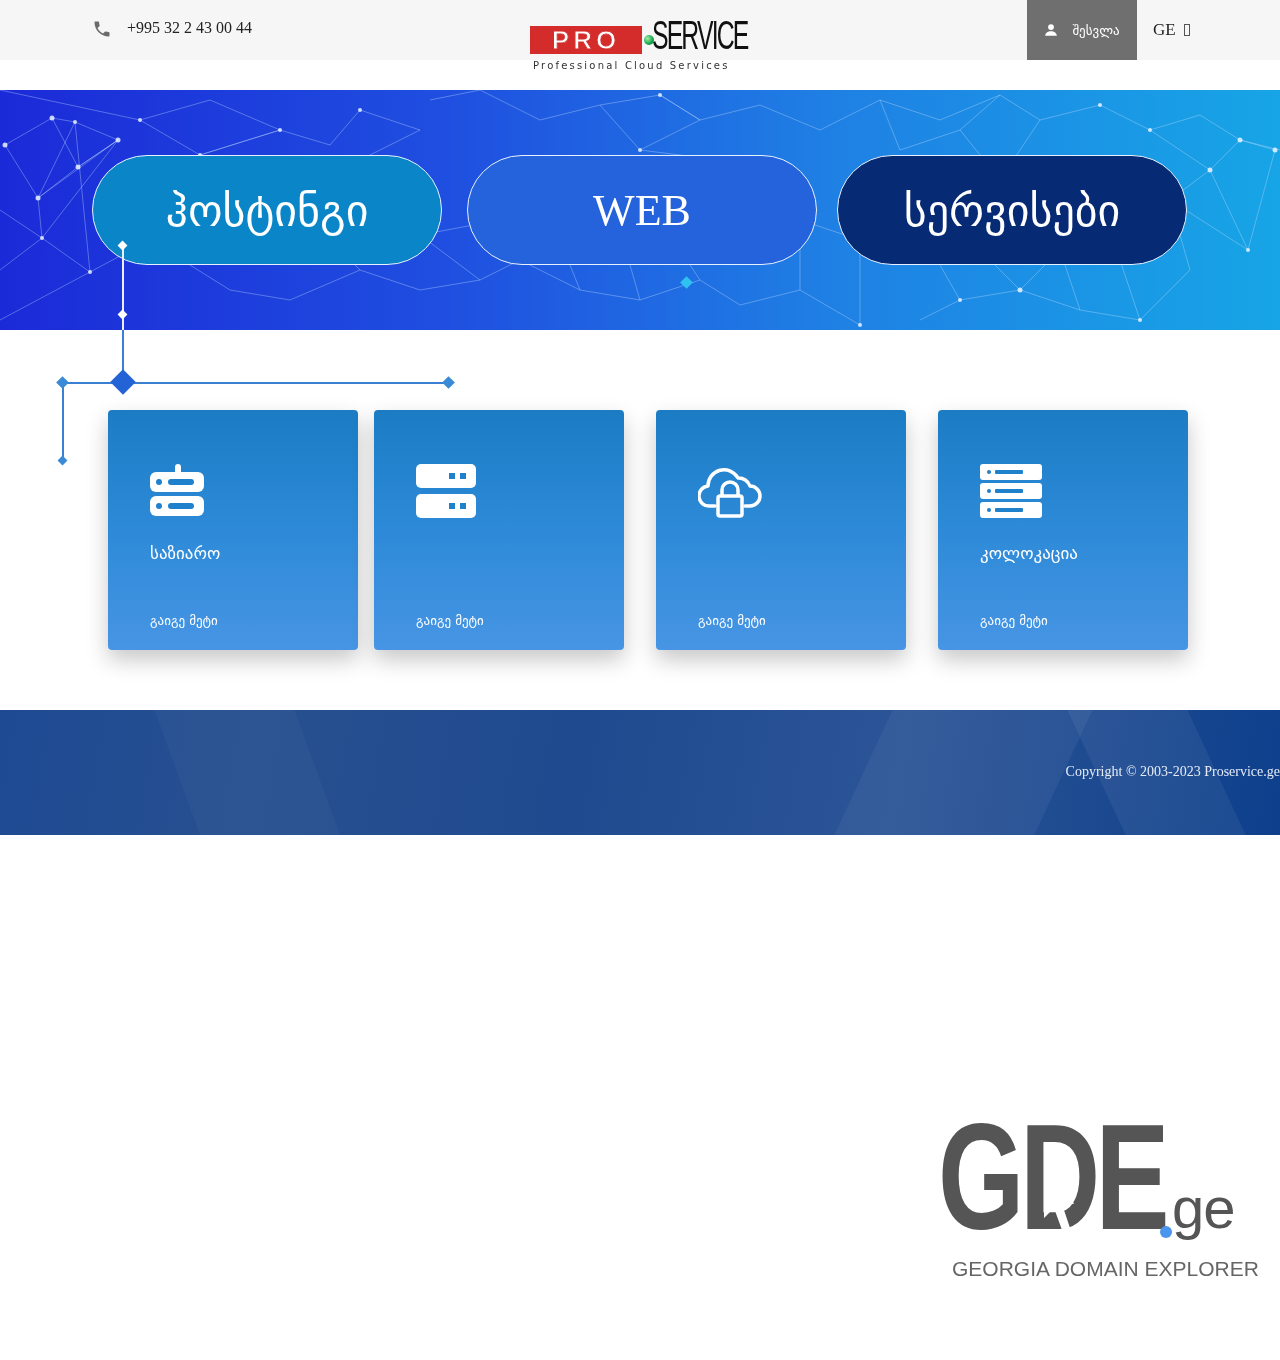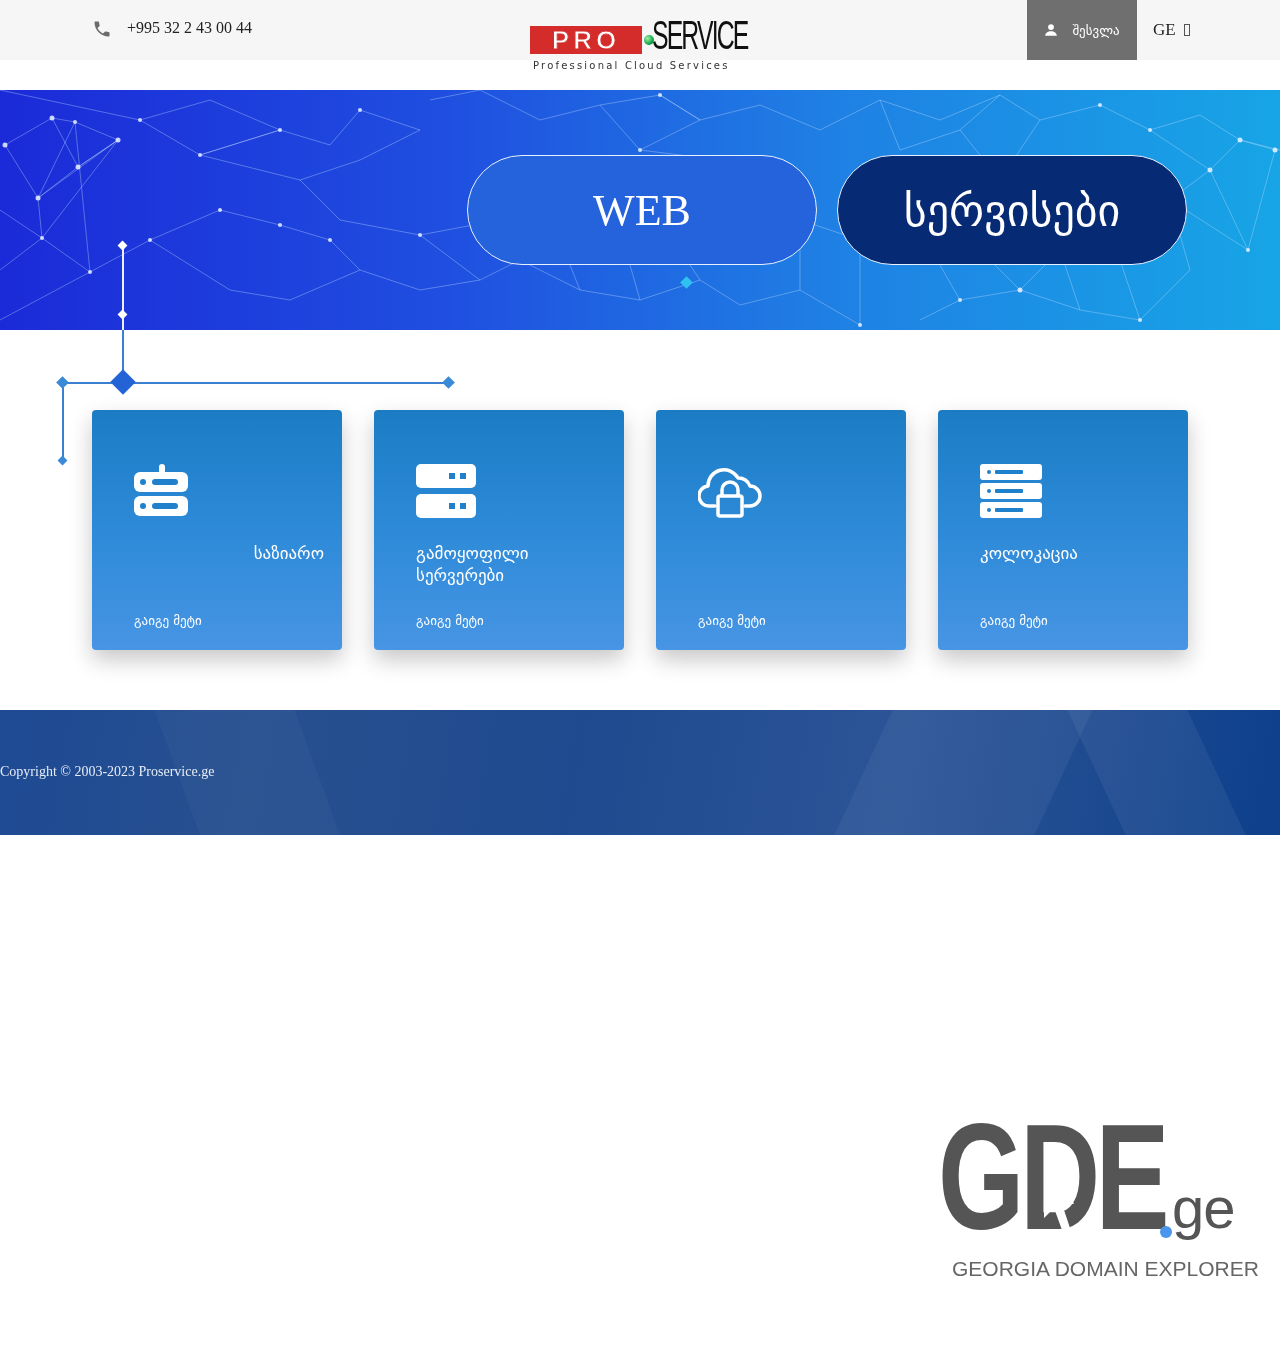--- a/index.html
+++ b/index.html
@@ -51,21 +51,21 @@
   .card-icon { position: absolute; left: 42px; top: 54px; width: 64px; height: 58px; }
   .card-title { position: absolute; left: 42px; top: 132px; width: 190px; font-family: "DejaVu Sans", sans-serif; font-size: 17px; color: #ffffff; line-height: 22px; }
   .card-more { position: absolute; left: 42px; top: 203px; font-family: "DejaVu Sans", sans-serif; font-size: 13px; color: #ffffff; }
 
   
   .footer { position: absolute; left: 0; top: 710px; width: 1280px; height: 125px;
     background: linear-gradient(100deg, #1e4a94 0%, #27508f 20%, #1f4a8f 45%, #2b5597 70%, #1d4a90 85%, #0d3f8c 100%); overflow: hidden; }
   .footer .shape1 { position: absolute; left: 860px; top: -20px; width: 200px; height: 180px; background: rgba(255,255,255,0.05); transform: skewX(-25deg); }
   .footer .shape2 { position: absolute; left: 1100px; top: -20px; width: 120px; height: 180px; background: rgba(255,255,255,0.06); transform: skewX(25deg); }
   .footer .shape3 { position: absolute; left: 180px; top: -10px; width: 140px; height: 160px; background: rgba(255,255,255,0.03); transform: skewX(20deg); }
-  .copyright { position: absolute; left: 0; width: 1280px; top: 54px; text-align: left; font-family: "Liberation Serif", serif; font-size: 14px; color: #e6ecf6; }
+  .copyright { position: absolute; left: 0; width: 1280px; top: 54px; text-align: right; font-family: "Liberation Serif", serif; font-size: 14px; color: #e6ecf6; }
 
   
   .gde { position: absolute; left: 938px; top: 1112px; width: 310px; height: 180px; }
   .gde-letters { position: absolute; left: 0; top: 0; font-family: "Liberation Sans", sans-serif; font-weight: bold; font-size: 150px; line-height: 130px; color: #555555; letter-spacing: -6px; transform: scaleX(0.74); transform-origin: left top; white-space: nowrap; }
   .gde-cursor { position: absolute; left: 102px; top: 42px; width: 36px; height: 78px; }
   .gde-tld { position: absolute; left: 168px; top: 66px; font-family: "Liberation Sans", sans-serif; font-size: 58px; color: #555555; letter-spacing: -1px; }
   .gde-blue-dot { position: absolute; left: 222px; top: 114px; width: 12px; height: 12px; border-radius: 50%; background: #4a96ee; }
   .gde-sub { position: absolute; left: 14px; top: 145px; font-family: "Liberation Sans", sans-serif; font-size: 21px; color: #666666; letter-spacing: 0px; white-space: nowrap; }
 </style>
 </head>
@@ -164,41 +164,44 @@
         <circle cx="1100" cy="15" r="2"></circle>
       <circle cx="660" cy="5" r="2"></circle>
         <circle cx="640" cy="60" r="2"></circle>
         <circle cx="860" cy="235" r="2"></circle>
       <circle cx="1140" cy="230" r="2"></circle>
         <circle cx="960" cy="210" r="2"></circle>
         <circle cx="520" cy="170" r="2"></circle>
     </g>
   </svg>
 
+  <div class="pill pill-hosting">
+    <span>ჰოსტინგი</span>
+  </div>
   <div class="pill pill-web web">
     <span>WEB</span>
   </div>
   <div class="pill pill-services">
     <span>სერვისები</span>
   </div>
   <div class="banner-dot"></div>
 </div>
 
 <div class="vline" style="left:122px; top:246px; width:1.5px; height:136px; background:#e8f0ff;"></div>
 <div class="vline" style="left:122px; top:330px; width:1.5px; height:52px; background:#3b7fd1;"></div>
 <div class="diamond" style="left:119px; top:242px; width:7px; height:7px; background:#ffffff;"></div>
 <div class="diamond" style="left:119px; top:311px; width:7px; height:7px; background:#ffffff;"></div>
 <div class="vline" style="left:62px; top:382px; width:386px; height:1.5px;"></div>
 <div class="vline" style="left:62px; top:382px; width:1.5px; height:78px;"></div>
 <div class="diamond" style="left:114px; top:373px; width:18px; height:18px; background:#2463d6;"></div>
 <div class="diamond" style="left:58px; top:378px; width:9px; height:9px; background:#3a8ad8;"></div>
 <div class="diamond" style="left:444px; top:378px; width:9px; height:9px; background:#3a8ad8;"></div>
 <div class="diamond" style="left:59px; top:457px; width:7px; height:7px; background:#3a8ad8;"></div>
 
-<div class="card" style="left:92px;text-align:right;">
+<div class="card" style="left:108px;">
   <svg class="card-icon" viewBox="0 0 64 58">
     <rect x="25" y="0" width="6" height="10" rx="3" fill="#fff"></rect>
     <rect x="0" y="8" width="54" height="20" rx="6" fill="#fff"></rect>
     <rect x="0" y="32" width="54" height="20" rx="6" fill="#fff"></rect>
     <circle cx="9" cy="18" r="3" fill="#1f80cc"></circle>
     <rect x="18" y="15" width="26" height="6" rx="3" fill="#1f80cc"></rect>
     <circle cx="9" cy="42" r="3" fill="#1f80cc"></circle>
     <rect x="18" y="39" width="26" height="6" rx="3" fill="#1f80cc"></rect>
   </svg>
   <div class="card-title">საზიარო</div>
@@ -207,21 +210,20 @@
 
 <div class="card" style="left:374px;">
   <svg class="card-icon" viewBox="0 0 64 58">
     <rect x="0" y="0" width="60" height="24" rx="5" fill="#fff"></rect>
     <rect x="0" y="30" width="60" height="24" rx="5" fill="#fff"></rect>
     <rect x="33" y="9" width="6" height="6" fill="#1f80cc"></rect>
     <rect x="44" y="9" width="6" height="6" fill="#1f80cc"></rect>
     <rect x="33" y="39" width="6" height="6" fill="#1f80cc"></rect>
     <rect x="44" y="39" width="6" height="6" fill="#1f80cc"></rect>
   </svg>
-  <div class="card-title">გამოყოფილი სერვერები</div>
   <a class="card-more">გაიგე მეტი</a>
 </div>
 
 <div class="card" style="left:656px;">
   <svg class="card-icon" viewBox="0 0 64 58">
     <path d="M17 42 H12 A10 10 0 0 1 10 22 A16 16 0 0 1 40 14 A12 12 0 0 1 52 22 A10 10 0 0 1 52 42 H47" fill="none" stroke="#fff" stroke-width="3.5" stroke-linejoin="round" stroke-linecap="round"></path>
     <path d="M24 32 V26 A8 8 0 0 1 40 26 V32" fill="none" stroke="#fff" stroke-width="3.5"></path>
     <rect x="20" y="32" width="24" height="20" rx="2" fill="none" stroke="#fff" stroke-width="3.5"></rect>
   </svg>
   <a class="card-more">გაიგე მეტი</a>

